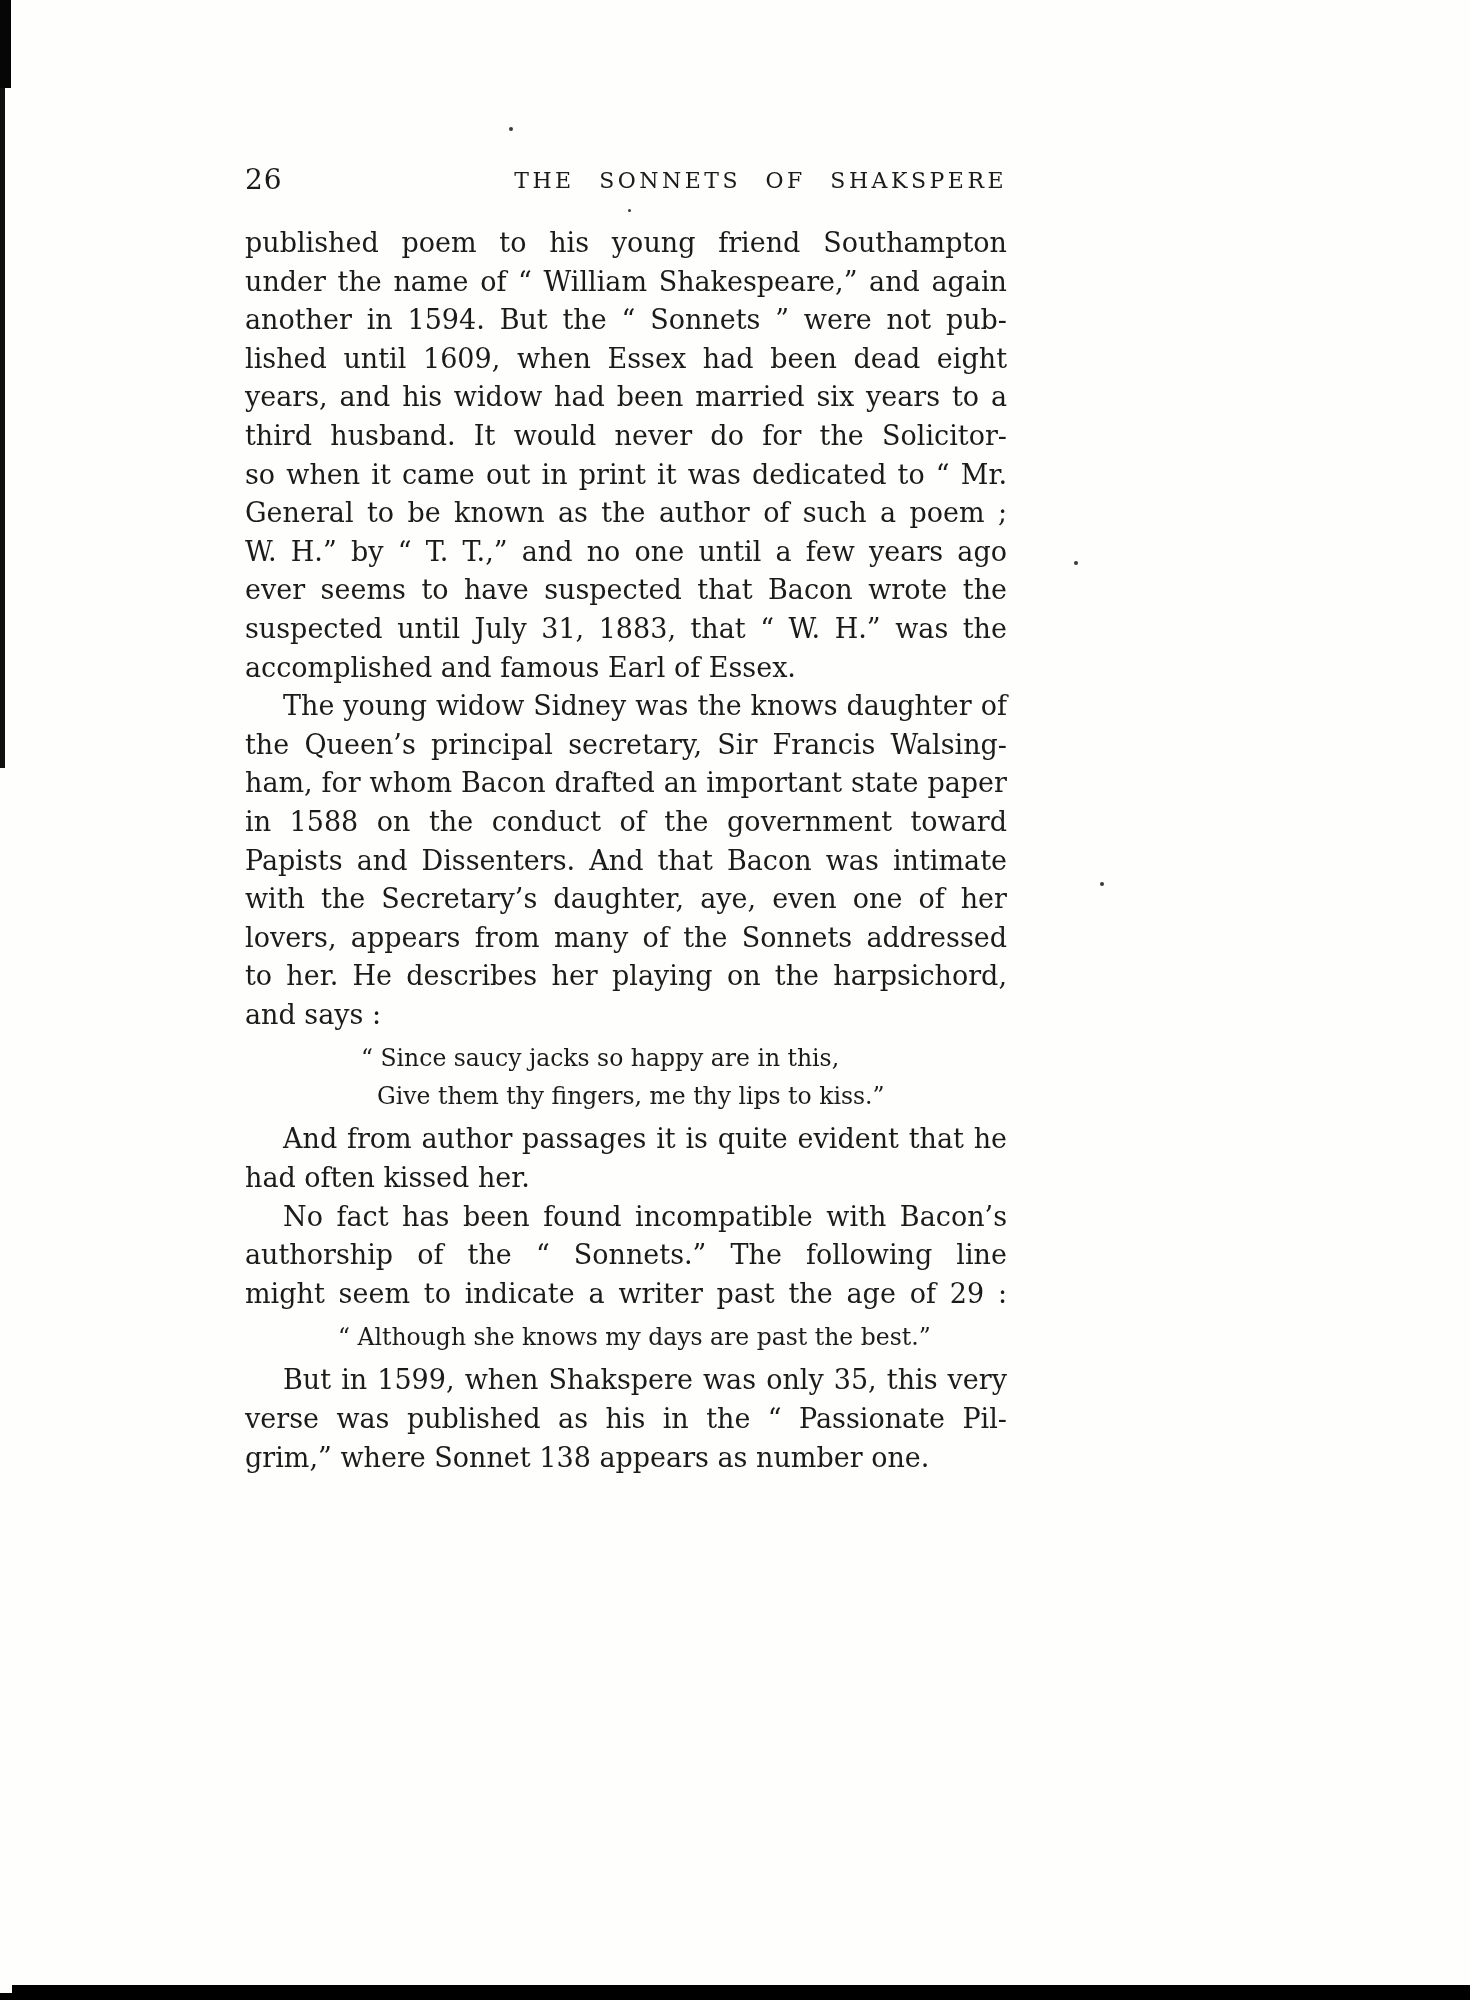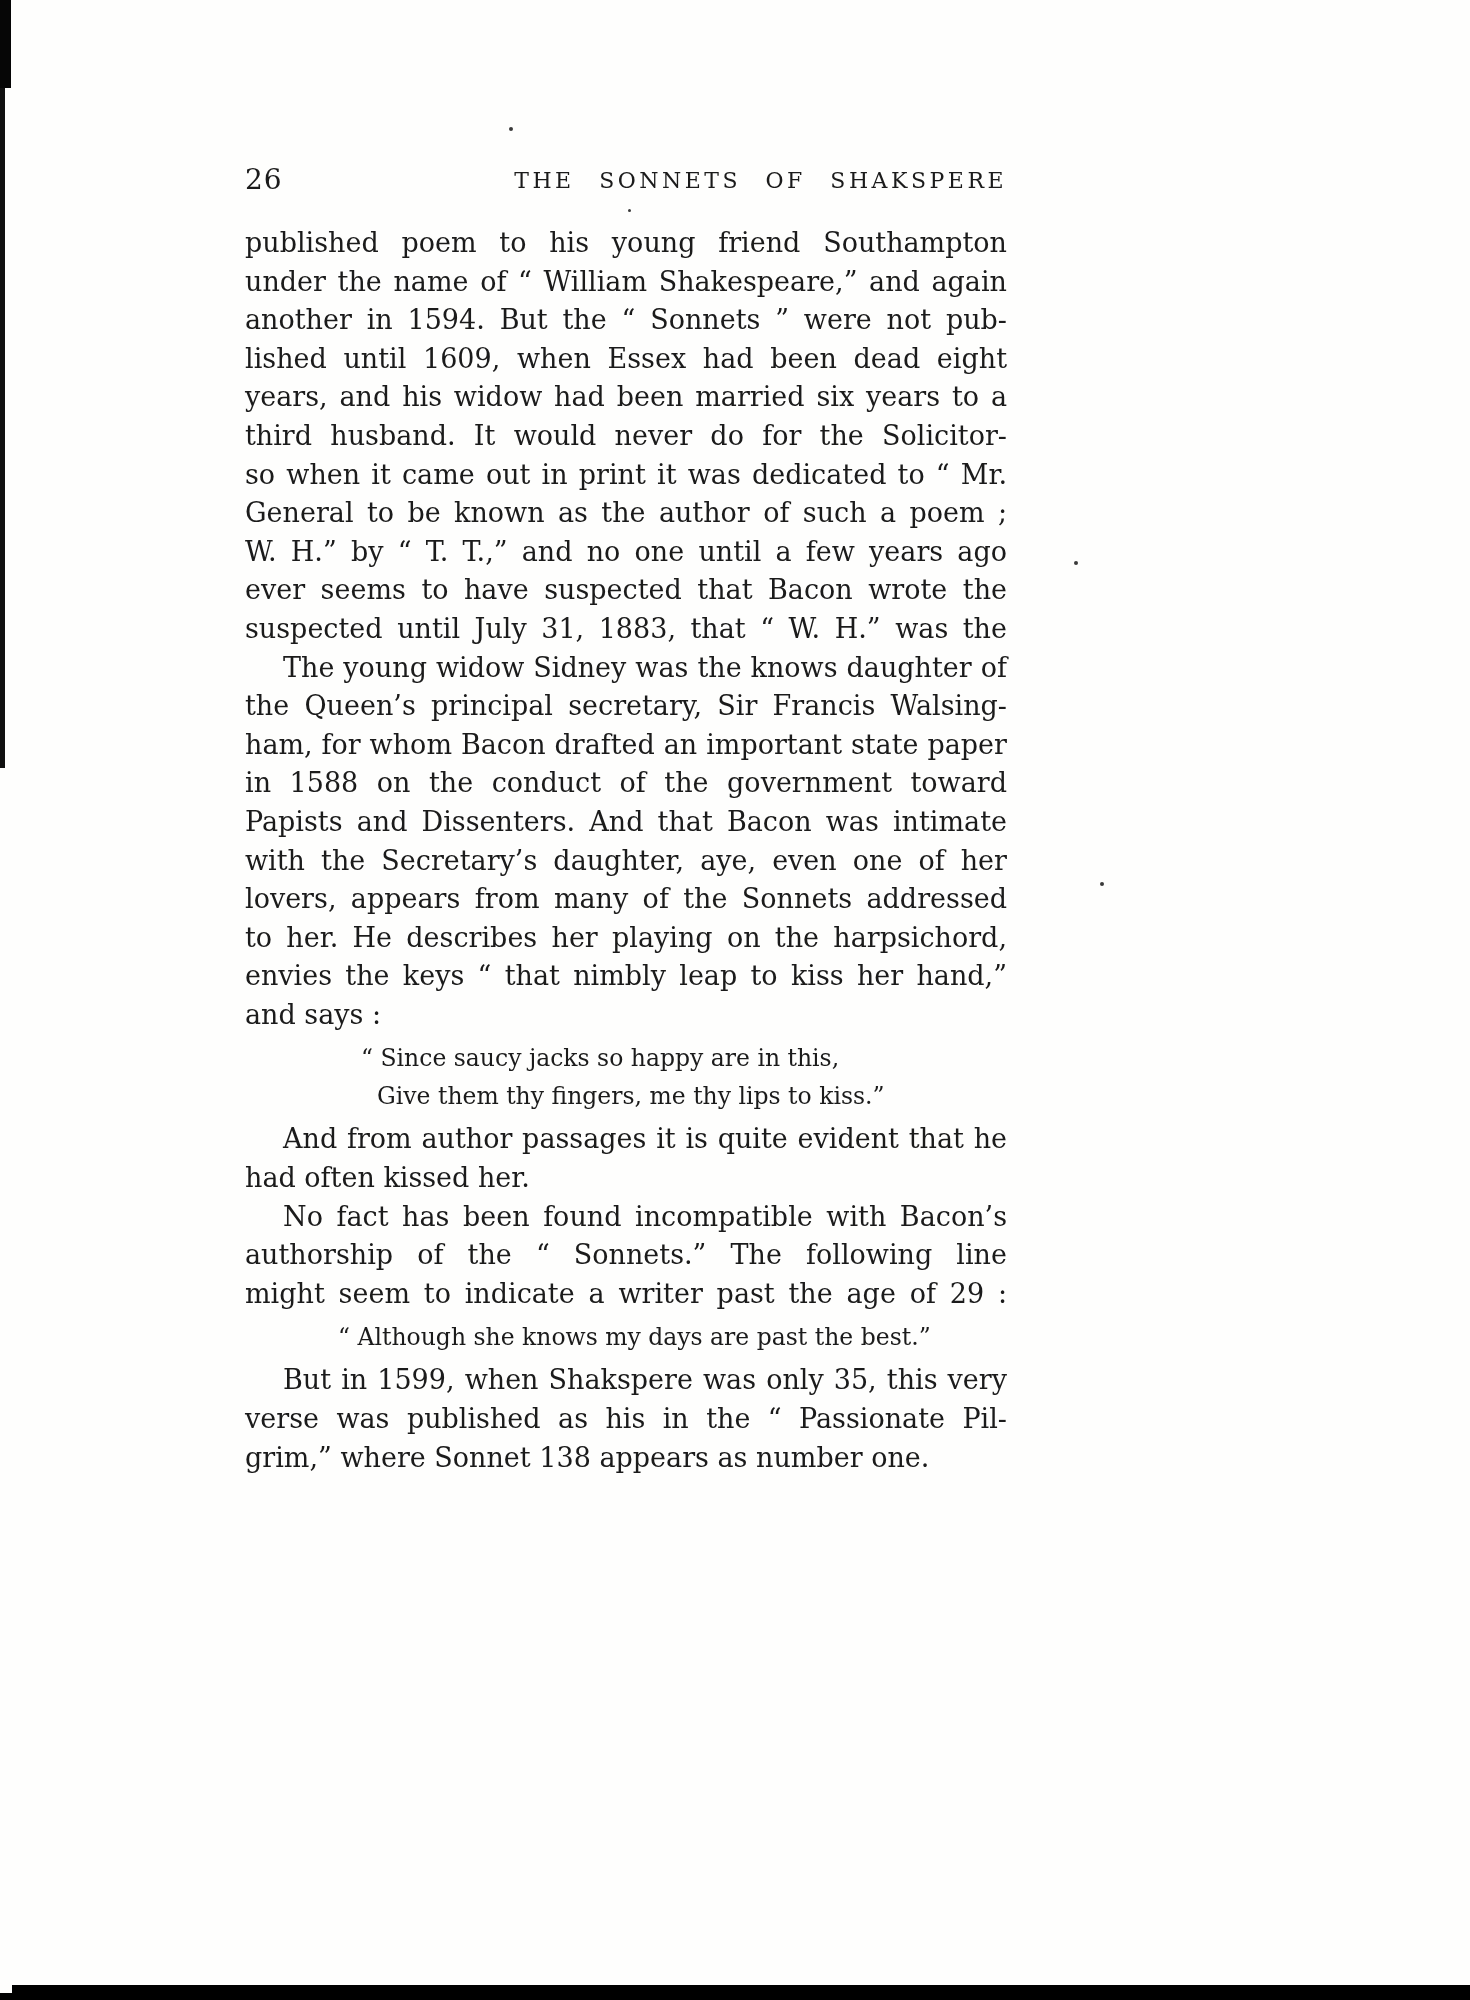--- a/index.html
+++ b/index.html
@@ -65,32 +65,32 @@
       <div class="jline">under the name of “ William Shakespeare,” and again</div>
       <div class="jline">another in 1594.  But the “ Sonnets ” were not pub-</div>
       <div class="jline">lished until 1609, when Essex had been dead eight</div>
       <div class="jline">years, and his widow had been married six years to a</div>
       <div class="jline">third husband.  It would never do for the Solicitor-</div>
       <div class="jline">so when it came out in print it was dedicated to “ Mr.</div>
       <div class="jline">General to be known as the author of such a poem ;</div>
       <div class="jline">W. H.” by “ T. T.,” and no one until a few years ago</div>
       <div class="jline">ever seems to have suspected that Bacon wrote the</div>
       <div class="jline">suspected until July 31, 1883, that “ W. H.” was the</div>
+      <div class="jline lastline">accomplished and famous Earl of Essex.</div>
     </div>
 
     <div class="para">
       <div class="jline indent">The young widow Sidney was the knows daughter of</div>
       <div class="jline">the Queen’s principal secretary, Sir Francis Walsing-</div>
       <div class="jline">ham, for whom Bacon drafted an important state paper</div>
       <div class="jline">in 1588 on the conduct of the government toward</div>
       <div class="jline">Papists and Dissenters.  And that Bacon was intimate</div>
       <div class="jline">with the Secretary’s daughter, aye, even one of her</div>
       <div class="jline">lovers, appears from many of the Sonnets addressed</div>
       <div class="jline">to her.  He describes her playing on the harpsichord,</div>
-      <div class="jline">envies the keys “ that nimbly leap to kiss her hand,”</div>
       <div class="jline lastline">and says :</div>
     </div>
 
     <div class="quote">
       <div class="qline q-indent-a">“ Since saucy jacks so happy are in this,</div>
       <div class="qline q-indent-b">Give them thy fingers, me thy lips to kiss.”</div>
     </div>
 
     <div class="para">
       <div class="jline indent">And from author passages it is quite evident that he</div>

